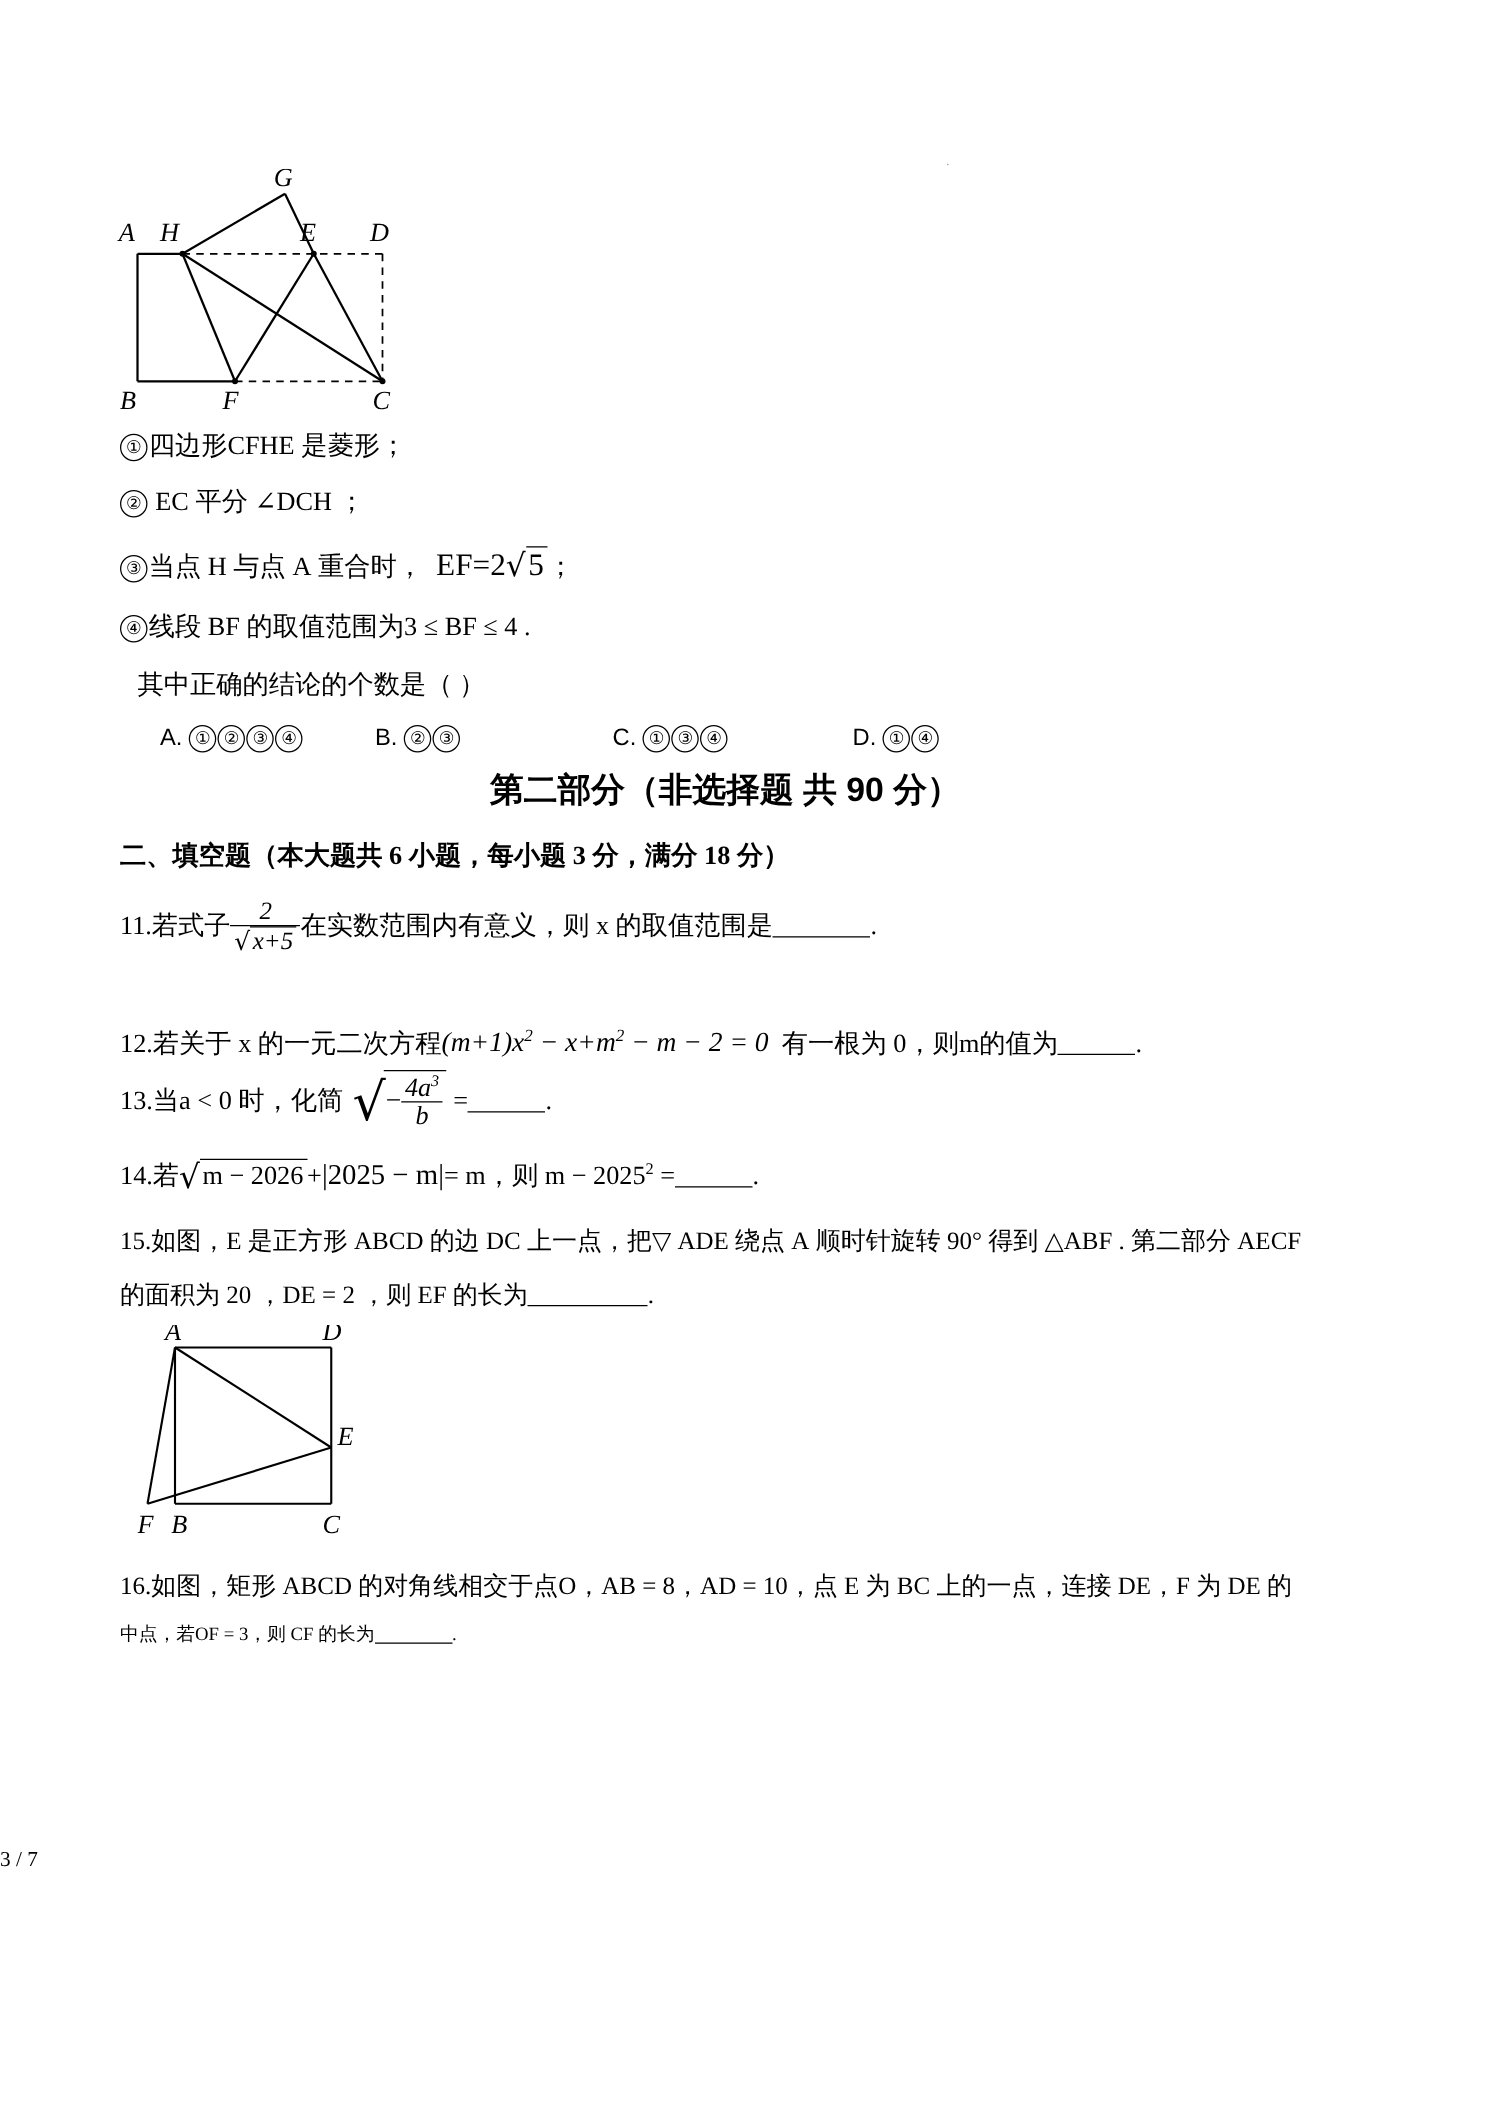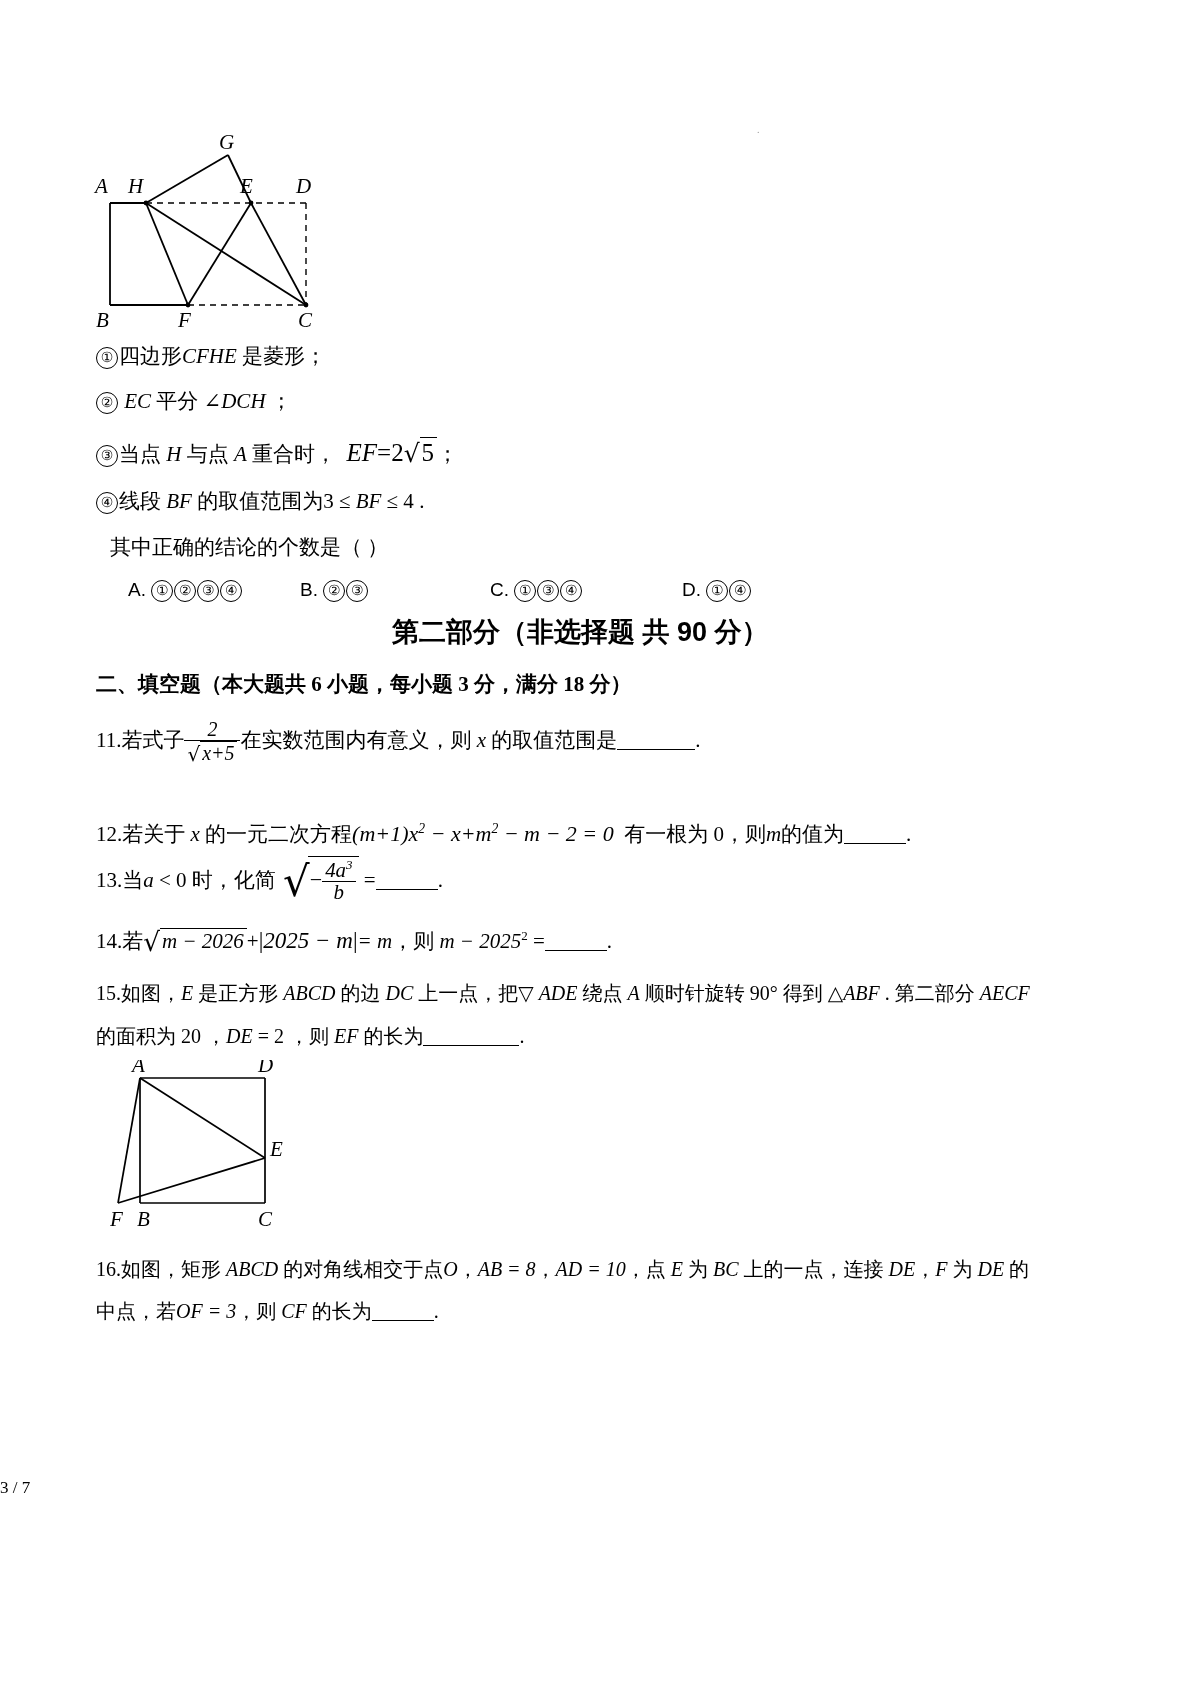--- a/index.html
+++ b/index.html
@@ -61,21 +61,21 @@
   }
 
   
   .ln {
     position: absolute;
     font-size: 21px;
     line-height: 1.1;
     white-space: nowrap;
   }
   .cn { font-family: "Liberation Serif", "DejaVu Serif", serif; }
-  .it { font-style: italic; font-family: "Liberation Serif", serif; }
+  .it { font-family: "Liberation Serif", serif; }
   .mi { font-style: italic; }
   sup.s { font-size: 0.62em; vertical-align: super; }
 
   .circnum {
     display: inline-block;
     width: 20px; height: 20px;
     line-height: 19px;
     border: 1.3px solid #000;
     border-radius: 50%;
     text-align: center;
@@ -282,19 +282,19 @@
       <text class="lbl" x="160" y="96">E</text>
       <text class="lbl" x="0" y="166">F</text>
       <text class="lbl" x="27" y="166">B</text>
       <text class="lbl" x="148" y="166">C</text>
     </svg>
   </div>
 
   <div class="ln cn" style="left:96px; top:1258px; font-size:20px;">
     <span>16.</span><span>如图，矩形 </span><span class="it">ABCD</span><span> 的对角线相交于点</span><span class="it">O</span><span>，</span><span class="it">AB = 8</span><span>，</span><span class="it">AD = 10</span><span>，点 </span><span class="it">E</span><span> 为 </span><span class="it">BC</span><span> 上的一点，连接 </span><span class="it">DE</span><span>，</span><span class="it">F</span><span> 为 </span><span class="it">DE</span><span> 的</span>
   </div>
-  <div class="ln cn" style="left:96px; top:1300px; font-size:20px;">
+  <div class="ln cn" style="left:96px; top:1300px; font-size:15px;">
     <span>中点，若</span><span class="it">OF = 3</span><span>，则 </span><span class="it">CF</span><span> 的长为</span><span class="blank" style="width:62px;"></span><span>.</span>
   </div>
 
   <div class="pagenum" style="top:1478px;">3 / 7</div>
 
 </div>
 
 </body></html>

